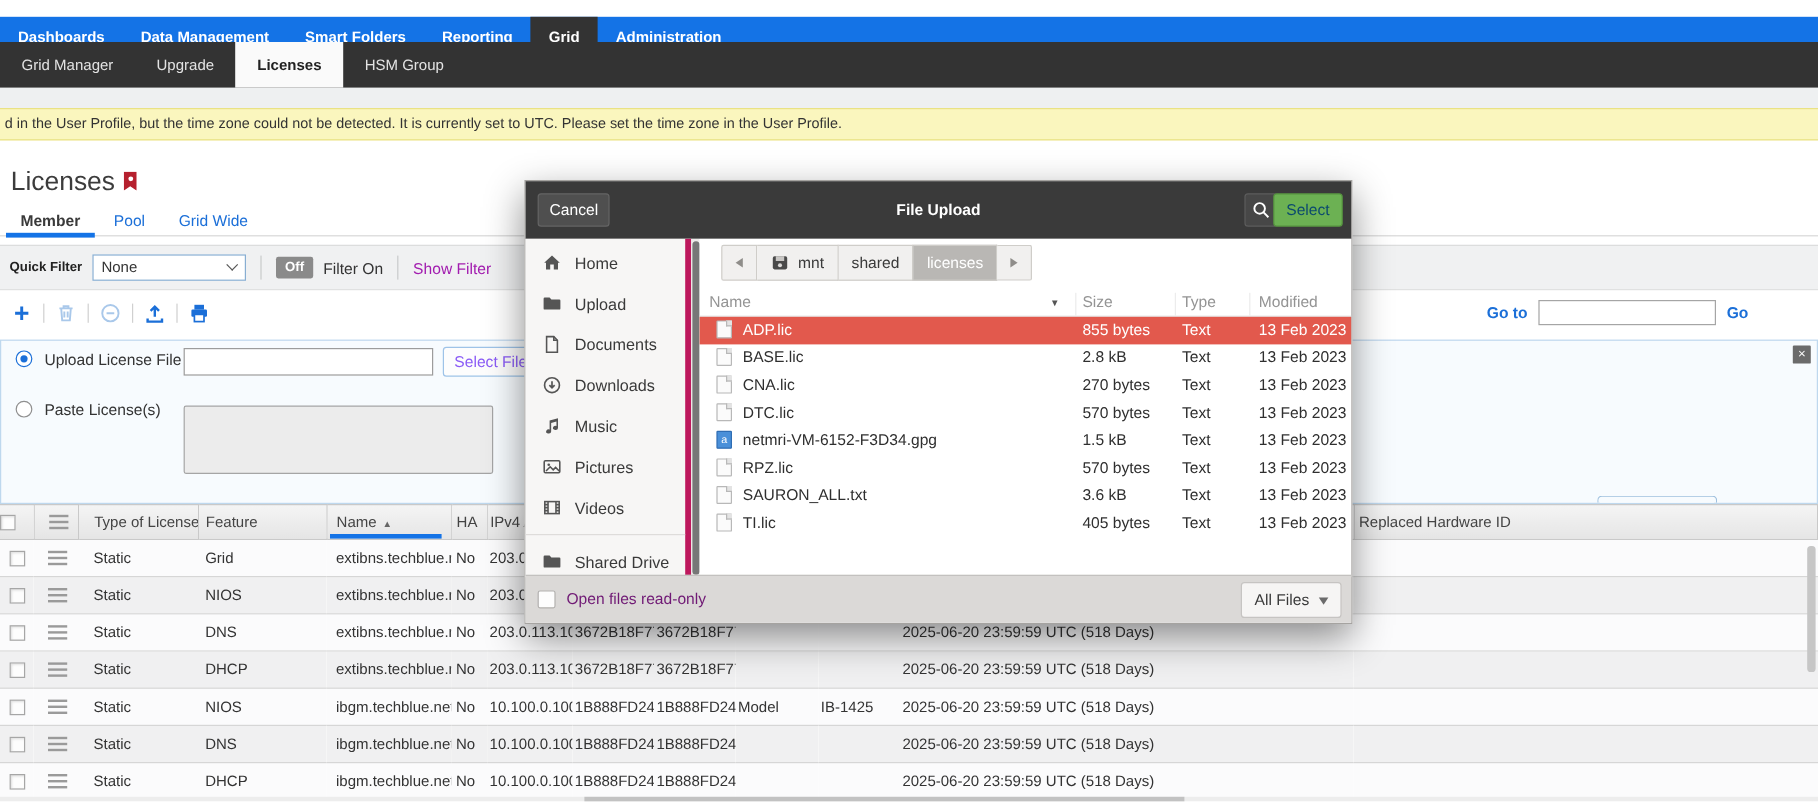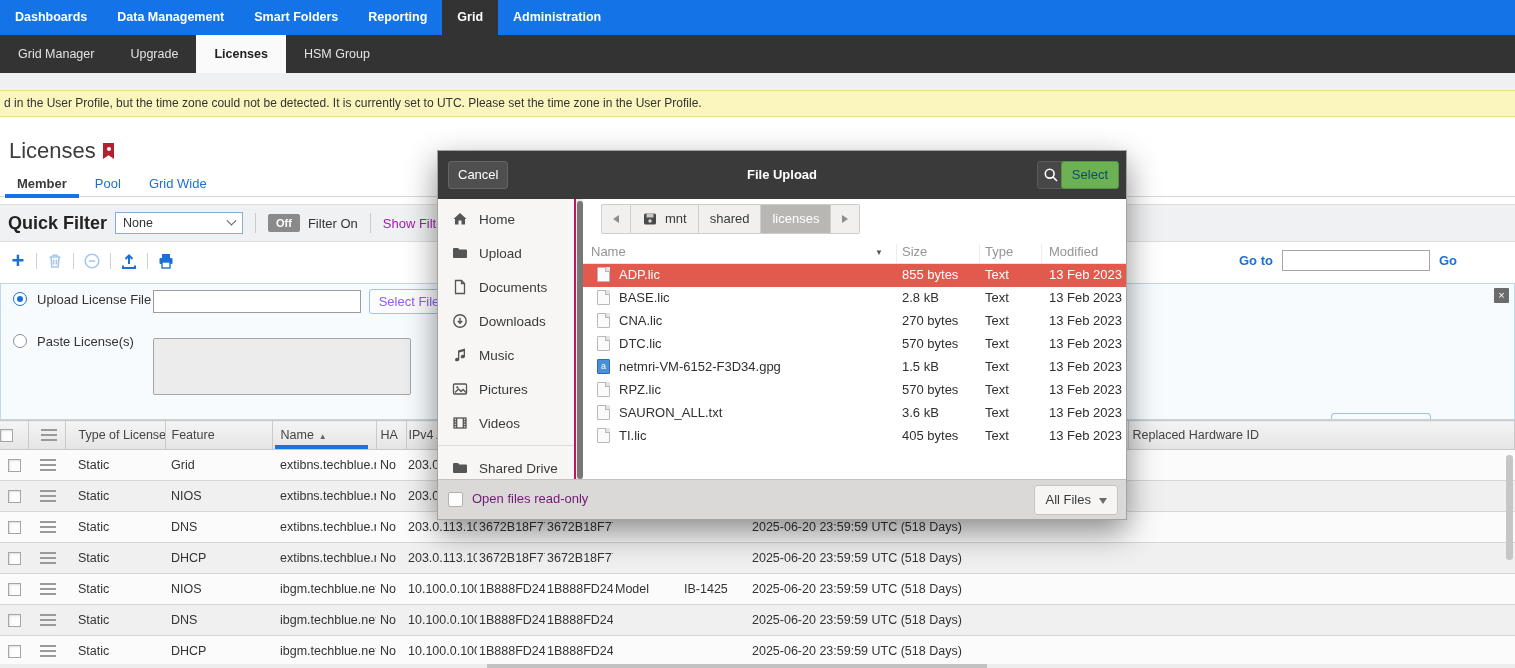--- a/index.html
+++ b/index.html
@@ -1,20 +1,20 @@
 <!DOCTYPE html>
 <html><head>
 <meta charset="utf-8">
 <style>
   * { margin:0; padding:0; box-sizing:border-box; }
   html,body { width:1515px; height:668px; overflow:hidden; }
   body { font-family:"Liberation Sans","DejaVu Sans",sans-serif; background:#fff; position:relative; font-size:13px; color:#333; }
 
   
-  #topnav { position:absolute; left:0; top:0; width:1515px; height:35px; background:#1473e6; display:flex; z-index:5; }
+  #topnav { position:absolute; left:0; top:14px; width:1515px; height:35px; background:#1473e6; display:flex; z-index:5; }
   .tnav-item { color:#fff; font-weight:bold; font-size:12.5px; line-height:35px; padding:0 15px; cursor:pointer; }
   .tnav-item.active { background:#333333; }
   #subnav { position:absolute; left:0; top:35px; width:1515px; height:38px; background:#333333; display:flex; z-index:5; }
   .snav-item { color:#e3e3e3; font-size:12.5px; line-height:38px; padding:0 18px; cursor:pointer; }
   .snav-item.active { background:#fafafa; color:#222; font-weight:bold; }
 
   #graystrip { position:absolute; left:0; top:73px; width:1515px; height:17px; background:#eef0f1; }
   #banner { position:absolute; left:0; top:90px; width:1515px; height:27px; background:#faf6be; border-top:1px solid #e9e284; border-bottom:1px solid #e9e284; font-size:12px; color:#333; line-height:25px; padding-left:4px; }
 
   
@@ -22,21 +22,21 @@
   #bookmark { position:absolute; left:103px; top:143px; width:11px; height:16px; background:#b6202e; clip-path:polygon(0 0,100% 0,100% 100%,50% 76%,0 100%); }
   #bookmark:after { content:""; position:absolute; left:3.5px; top:4px; width:4px; height:4px; background:#fff; border-radius:50%; }
   #viewtabs { position:absolute; left:0; top:172px; width:1515px; height:25px; border-bottom:1px solid #d7d7d7; }
   .vtab { display:inline-block; padding:4px 14px 6px 14px; font-size:13px; color:#1b6fd8; cursor:pointer; position:relative; }
   .vtab:first-child { margin-left:3px; }
   .vtab.active { color:#3a3a3a; font-weight:bold; }
   .vtab.active:after { content:""; position:absolute; left:2px; right:2px; bottom:-1px; height:4px; background:#1473e6; }
 
   
   #filterbar { position:absolute; left:0; top:204px; width:1515px; height:38px; background:#f0f1f2; border-top:1px solid #dcdddd; border-bottom:1px solid #dcdddd; display:flex; align-items:center; }
-  #filterbar .lbl { font-weight:bold; font-size:18px; margin:0 8px; color:#222; }
+  #filterbar .lbl { font-weight:bold; font-size:11px; margin:0 8px; color:#222; }
   #qf-select { width:128px; height:22px; background:#fff; border:1px solid #88aed2; display:flex; align-items:center; justify-content:space-between; padding:0 7px; font-size:12.5px; color:#333; cursor:pointer; }
   .chev { width:7px; height:7px; border-right:1.6px solid #555; border-bottom:1.6px solid #555; transform:rotate(45deg) translate(-2px,-2px); }
   .vsep { width:1px; height:20px; background:#c9cacb; margin:0 12px; }
   #toggle-off { background:#8a8a8a; color:#fff; font-weight:bold; font-size:11px; padding:3px 8px; border-radius:2px; cursor:pointer; }
   #filteron-lbl { margin-left:8px; font-size:13px; color:#333; }
   #show-filter { color:#a21caf; font-size:13px; cursor:pointer; }
 
   
   #actionrow { position:absolute; left:0; top:242px; width:1515px; height:41px; background:#fff; }
   #toolbar { position:absolute; left:8px; top:9px; display:flex; align-items:center; }
@@ -89,21 +89,21 @@
   #hscroll .thumb { position:absolute; left:487px; width:500px; height:4px; background:#c2c2c2; }
 
   
   #dialog { position:absolute; left:437px; top:150px; width:690px; height:370px; background:#fff; z-index:10; border:1px solid #a5a3a0; box-shadow:0 12px 30px rgba(0,0,0,.45); font-size:13px; }
   #dlg-header { position:absolute; left:0; top:0; width:100%; height:48px; background:#3a3a3a; }
   #dlg-cancel { position:absolute; left:10px; top:10px; height:28px; padding:0 9px; background:#4f4f4f; border:1px solid #646464; border-radius:3px; color:#fff; line-height:26px; cursor:pointer; }
   #dlg-title { position:absolute; left:0; right:0; top:0; height:48px; text-align:center; line-height:48px; color:#fff; font-weight:bold; }
   #dlg-search { position:absolute; right:61px; top:10px; width:28px; height:28px; background:#474747; border:1px solid #5c5c5c; border-radius:3px; display:flex; align-items:center; justify-content:center; cursor:pointer; }
   #dlg-select { position:absolute; right:7px; top:10px; height:28px; padding:0 10px; background:#6cb153; border:1px solid #55923f; border-radius:3px; color:#0c4a6e; line-height:26px; cursor:pointer; }
 
-  #dlg-side { position:absolute; left:0; top:48px; width:138px; height:282px; background:#f7f6f5; border-right:2px solid #be185d; padding-top:3px; }
+  #dlg-side { position:absolute; left:0; top:48px; width:138px; height:282px; background:#f7f6f5; border-right:5px solid #be185d; padding-top:3px; }
   .side-item { height:34px; display:flex; align-items:center; padding-left:14px; color:#3a3a3a; font-size:13.5px; cursor:pointer; }
   .side-item .sicon { width:16px; height:16px; margin-right:11px; flex:none; }
   .side-sep { height:1px; background:#dedcda; margin:5px 0; }
   #dlg-sscroll { position:absolute; left:138px; top:48px; width:7px; height:282px; background:#eceae8; }
   #dlg-sscroll .thumb { position:absolute; left:0.5px; top:2px; width:6px; height:308px; max-height:278px; background:#777; border-radius:3px; }
 
   #dlg-pane { position:absolute; left:145px; top:48px; right:0; height:282px; background:#fff; }
   #crumbs { position:absolute; left:18px; top:5px; height:30px; display:flex; }
   .crumb { height:30px; background:#f1f0ef; border:1px solid #cfcdc9; border-left:none; padding:0 11px; line-height:28px; color:#3a3a3a; cursor:pointer; display:flex; align-items:center; }
   .crumb:first-child { border-left:1px solid #cfcdc9; border-radius:2px 0 0 2px; }

